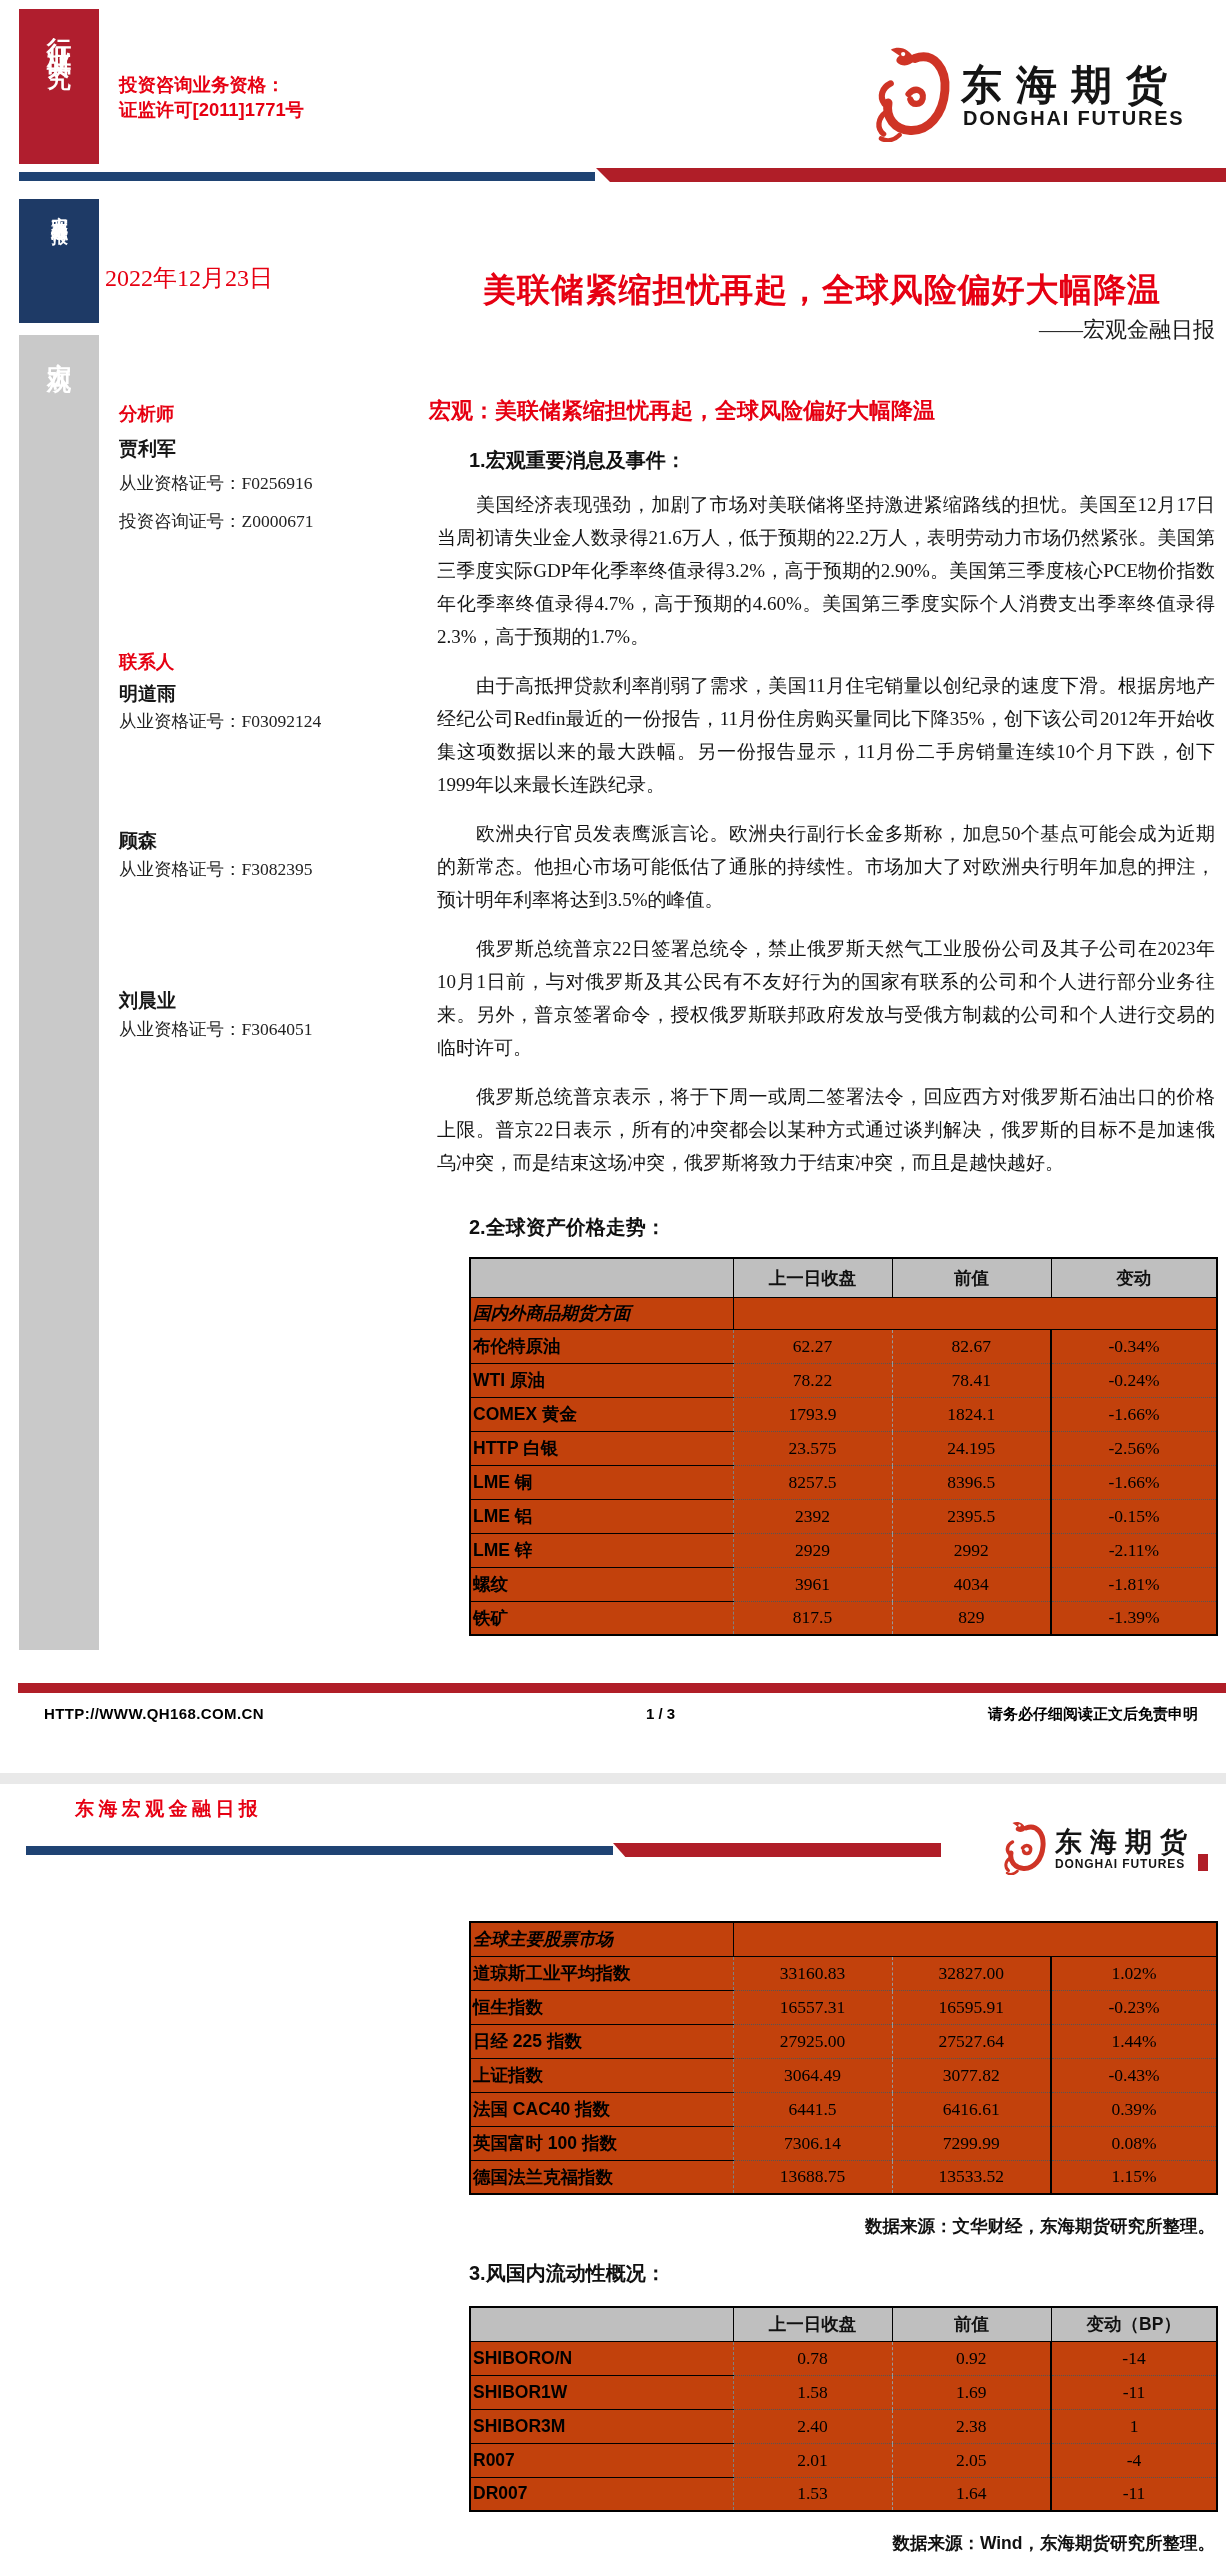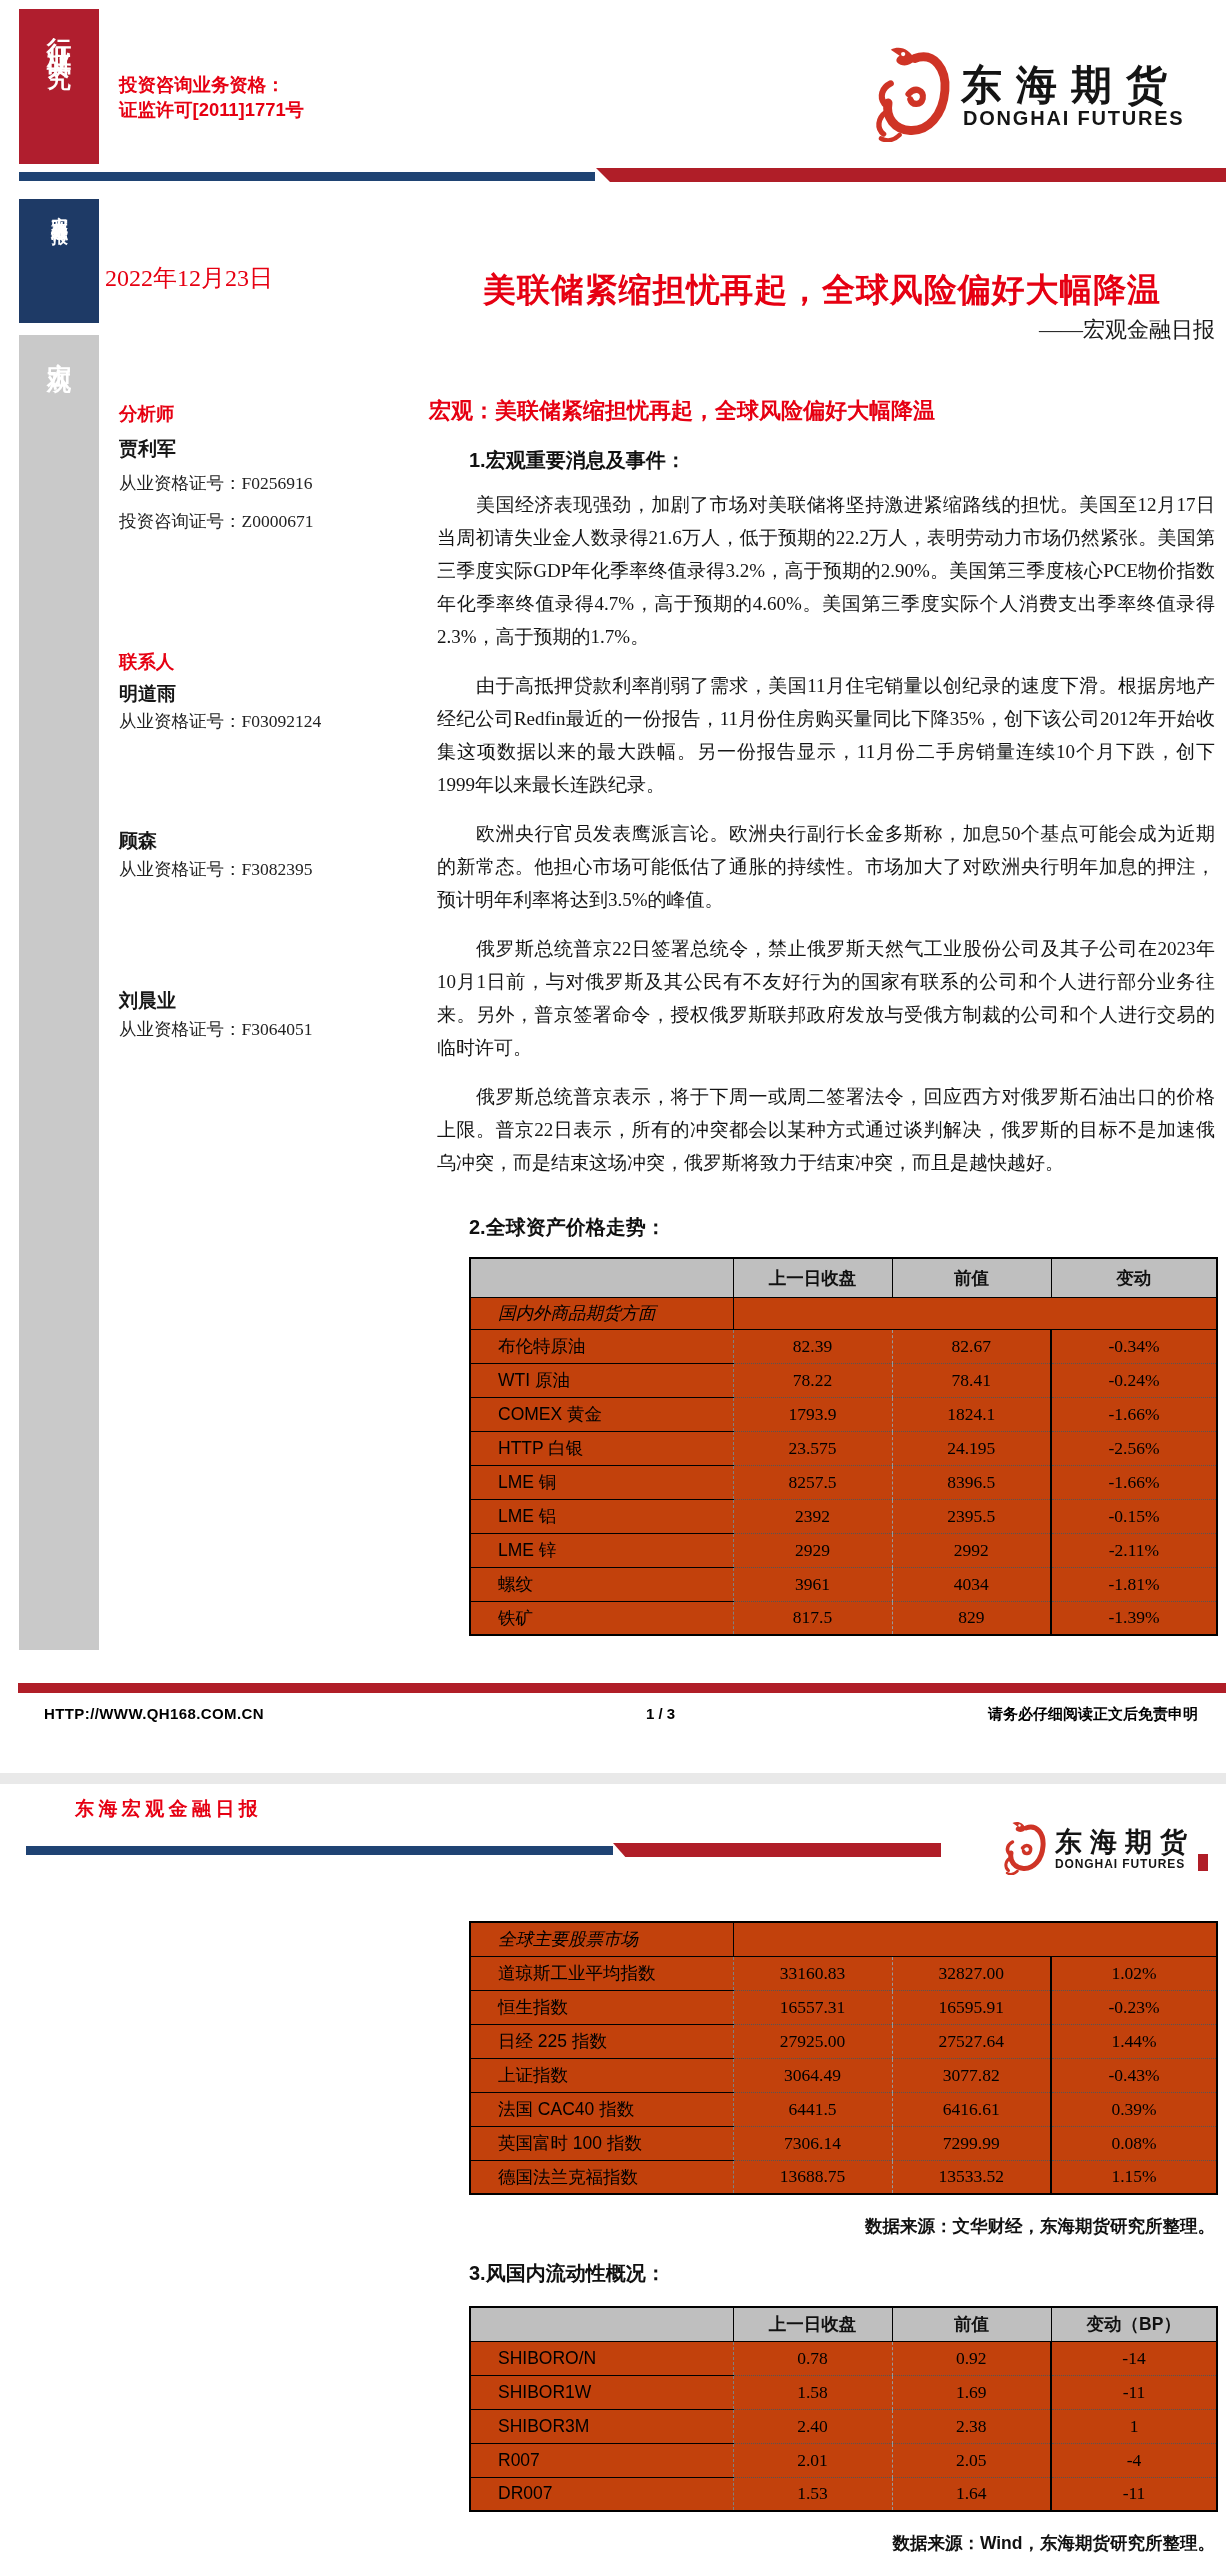--- a/index.html
+++ b/index.html
@@ -52,21 +52,21 @@
 
   
   .tbl{position:absolute;left:469px;width:746px;border-collapse:collapse;table-layout:fixed;
        border:2.6px solid #000;background:#c2410c;}
   .tbl td{font-size:17.5px;overflow:hidden;white-space:nowrap;}
   .c1{width:263px;} .c2{width:159px;} .c3{width:159px;} .c4{width:166px;}
   .t1{top:1257px;} .t2{top:1921px;} .t3{top:2306px;}
   .t1 tr{height:34px;} .t1 tr.hdr{height:39px;} .t1 tr.sec{height:32px;}
   .t2 tr{height:34px;} .t3 tr{height:34px;} .t3 tr.hdr{height:34px;}
   .hdr td{background:#bfbfbf;font-weight:700;text-align:center;border:1.8px solid #000;}
-  .lab{font-weight:400;text-align:left;padding-left:27px;border-top:1.8px solid #000;
+  .lab{font-weight:700;text-align:left;padding-left:2px;border-top:1.8px solid #000;
        border-bottom:1.8px solid #000;border-right:0.9px dashed #808080;color:#000;}
   .sec .lab{font-style:italic;border-right:1.3px solid #000;}
   .secempty{border-top:1.8px solid #000;border-bottom:1.8px solid #000;}
   .val{font-family:"Liberation Serif",serif;text-align:center;color:#000;
        border-top:1.3px dotted #555;border-bottom:1.3px dotted #555;
        border-left:0.9px dashed #999;border-right:0.9px dashed #999;}
   .chg{border-left:2.2px solid #000;border-right:2.6px solid #000;}
 
   .src{position:absolute;left:469px;width:746px;text-align:right;font-size:17.5px;font-weight:700;color:#111;}
   .src1{top:2214px;} .src2{top:2531px;}
@@ -178,21 +178,21 @@
       <td>上一日收盘</td>
       <td>前值</td>
       <td>变动</td>
     </tr>
     <tr class="sec">
       <td class="lab">国内外商品期货方面</td>
       <td class="secempty" colspan="3"></td>
     </tr>
     <tr>
       <td class="lab">布伦特原油</td>
-      <td class="val">82.39</td>
+      <td class="val">62.27</td>
       <td class="val">82.67</td>
       <td class="val chg">-0.34%</td>
     </tr>
     <tr>
       <td class="lab">WTI 原油</td>
       <td class="val">78.22</td>
       <td class="val">78.41</td>
       <td class="val chg">-0.24%</td>
     </tr>
     <tr>

